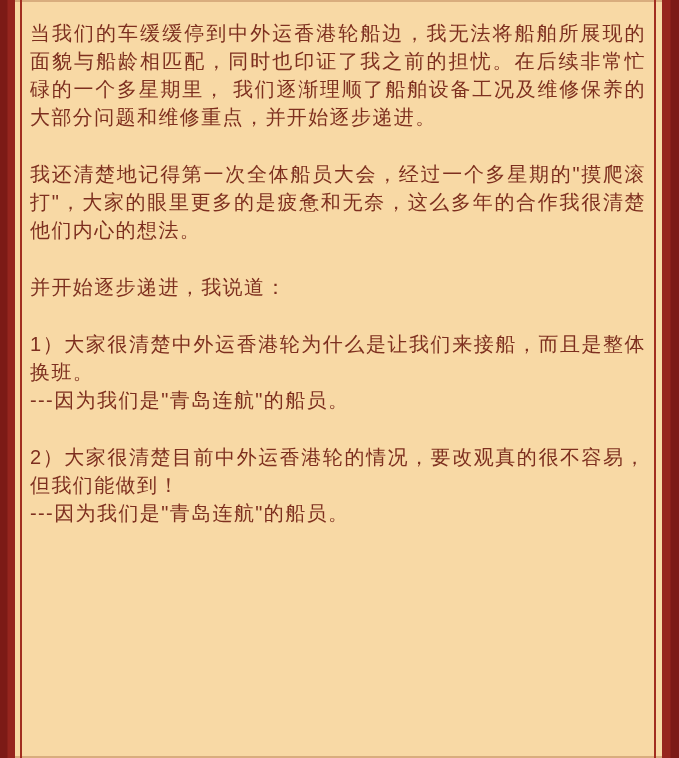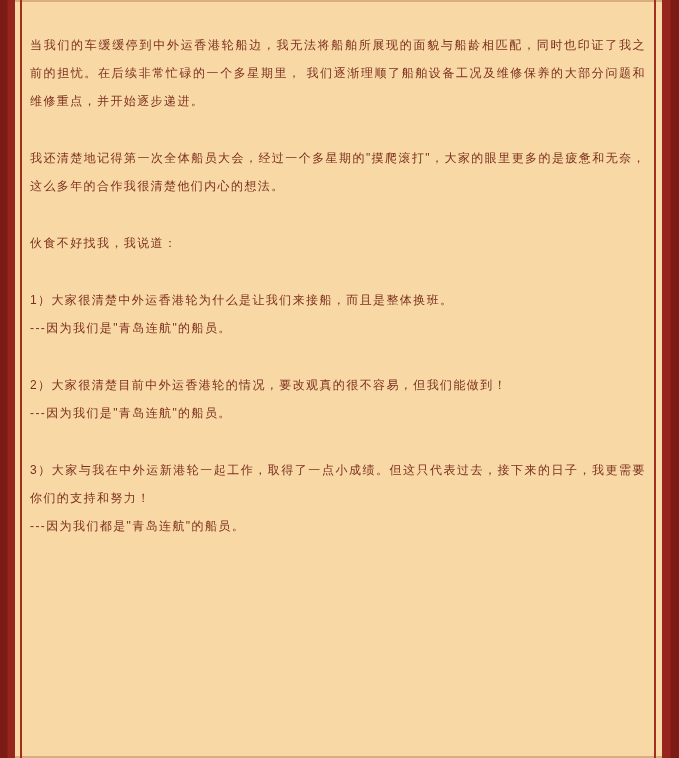--- a/index.html
+++ b/index.html
@@ -56,40 +56,39 @@
     position: absolute;
     left: 22px;
     top: 0;
     width: 632px;
     height: 758px;
     box-sizing: border-box;
     padding: 19px 8px 0 8px;
     overflow: hidden;
   }
   p.para {
-    margin: 12px 0 29px 0;
-    font-size: 12px;
+    margin: 0 0 29px 0;
+    font-size: 20px;
     line-height: 28px;
     letter-spacing: 1.4px;
     text-align: justify;
     color: var(--text-color, #7d2f1f);
     word-break: break-all;
   }
 </style>
 </head>
 <body>
 
 <div class="page">
   <div class="edge-line top"></div>
   <div class="edge-line bottom"></div>
   <div class="side-bar left"></div>
   <div class="side-bar right"></div>
   <div class="rule-line left"></div>
   <div class="rule-line right"></div>
   <div class="content">
       <p class="para">当我们的车缓缓停到中外运香港轮船边，我无法将船舶所展现的面貌与船龄相匹配，同时也印证了我之前的担忧。在后续非常忙碌的一个多星期里， 我们逐渐理顺了船舶设备工况及维修保养的大部分问题和维修重点，并开始逐步递进。</p>
       <p class="para">我还清楚地记得第一次全体船员大会，经过一个多星期的"摸爬滚打"，大家的眼里更多的是疲惫和无奈，这么多年的合作我很清楚他们内心的想法。</p>
-      <p class="para">伙食不好找我，我说道：</p>
+      <p class="para">并开始逐步递进，我说道：</p>
       <p class="para">1）大家很清楚中外运香港轮为什么是让我们来接船，而且是整体换班。<br>---因为我们是"青岛连航"的船员。</p>
       <p class="para">2）大家很清楚目前中外运香港轮的情况，要改观真的很不容易，但我们能做到！<br>---因为我们是"青岛连航"的船员。</p>
-      <p class="para">3）大家与我在中外运新港轮一起工作，取得了一点小成绩。但这只代表过去，接下来的日子，我更需要你们的支持和努力！<br>---因为我们都是"青岛连航"的船员。</p>
     </div>
 </div>
 
 </body></html>

